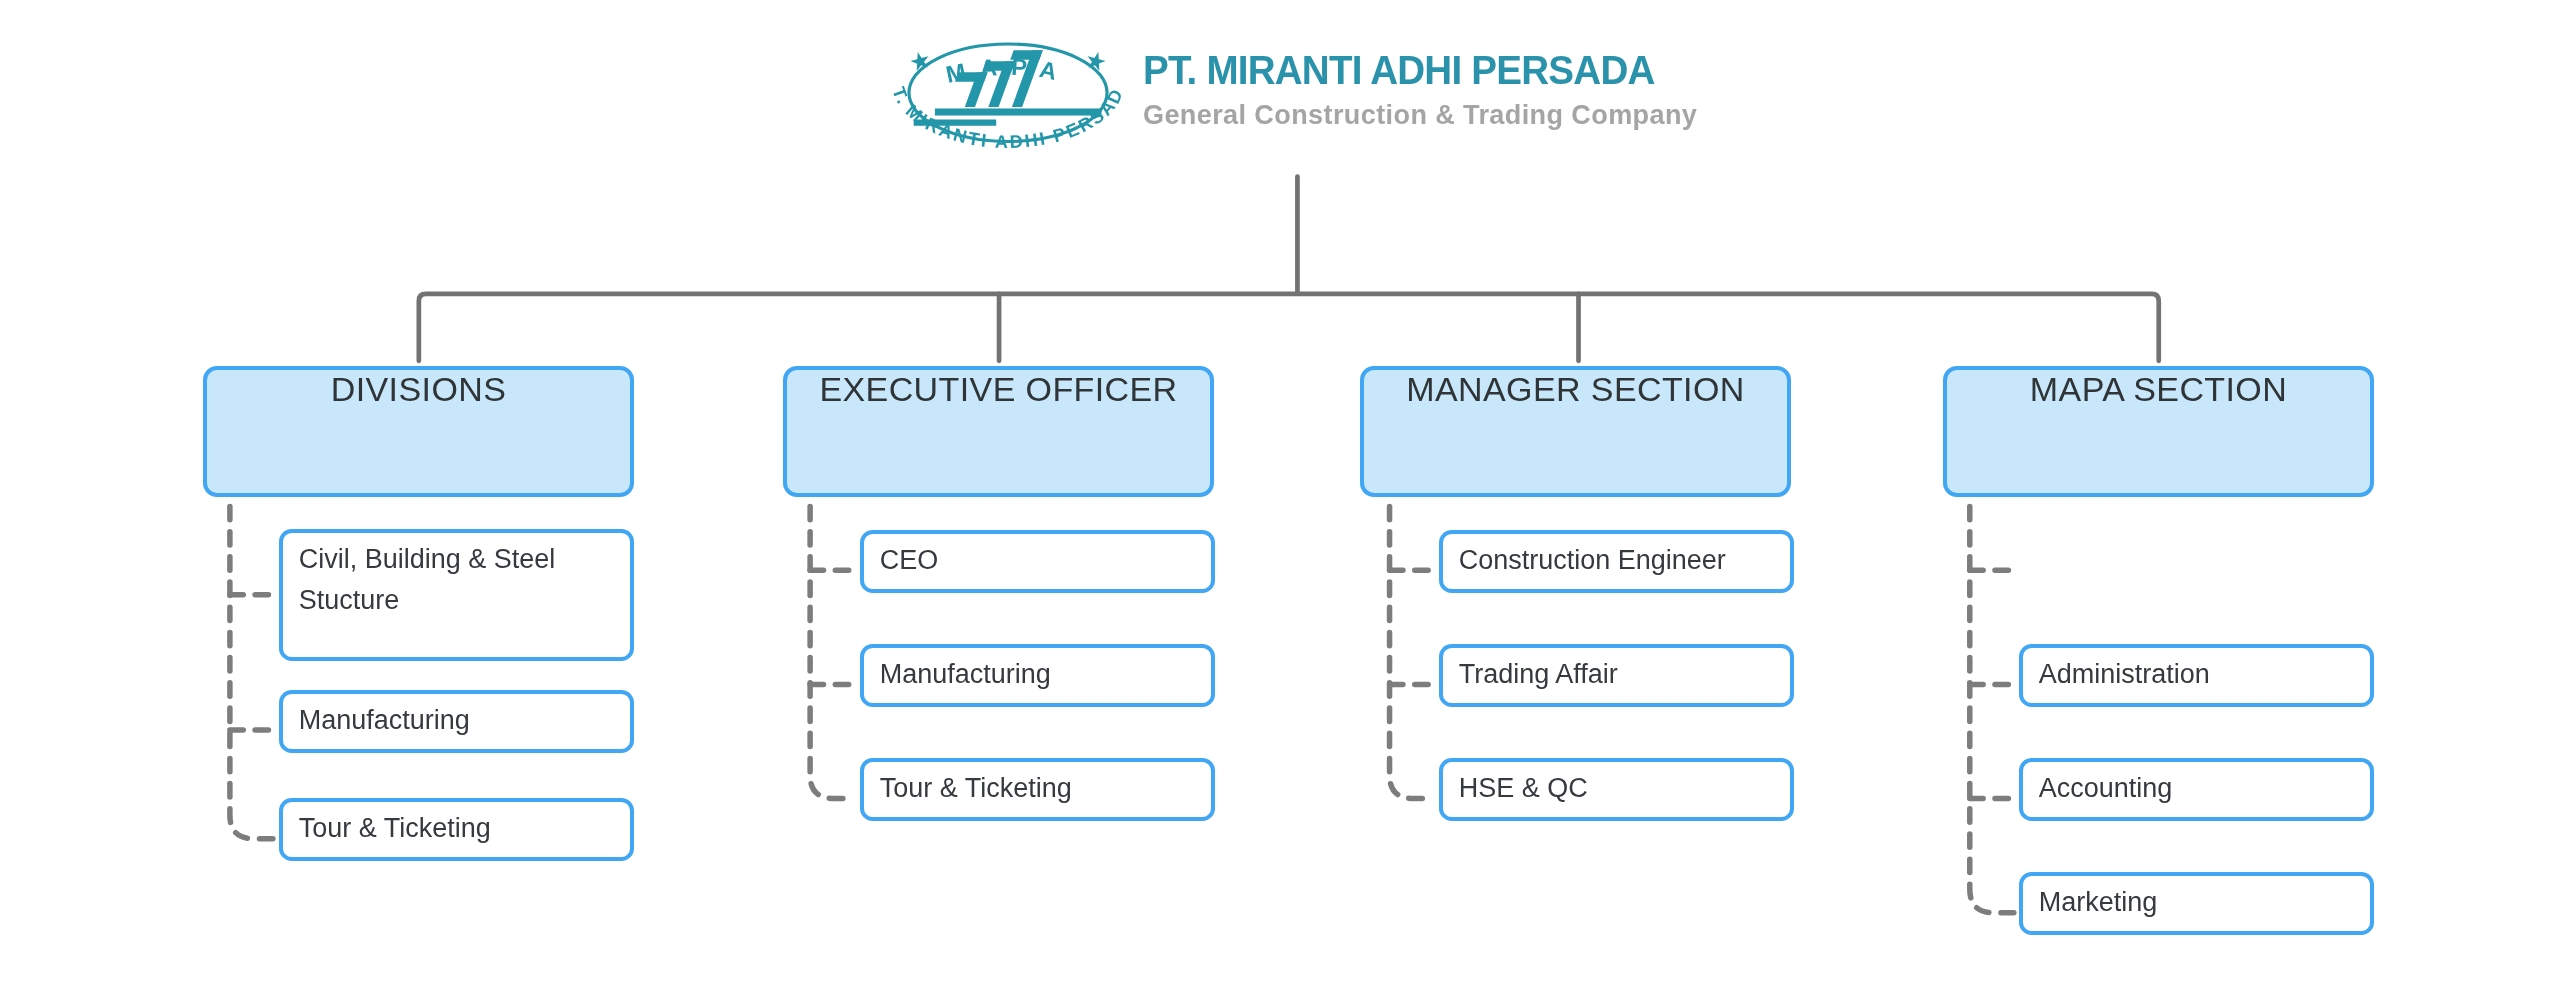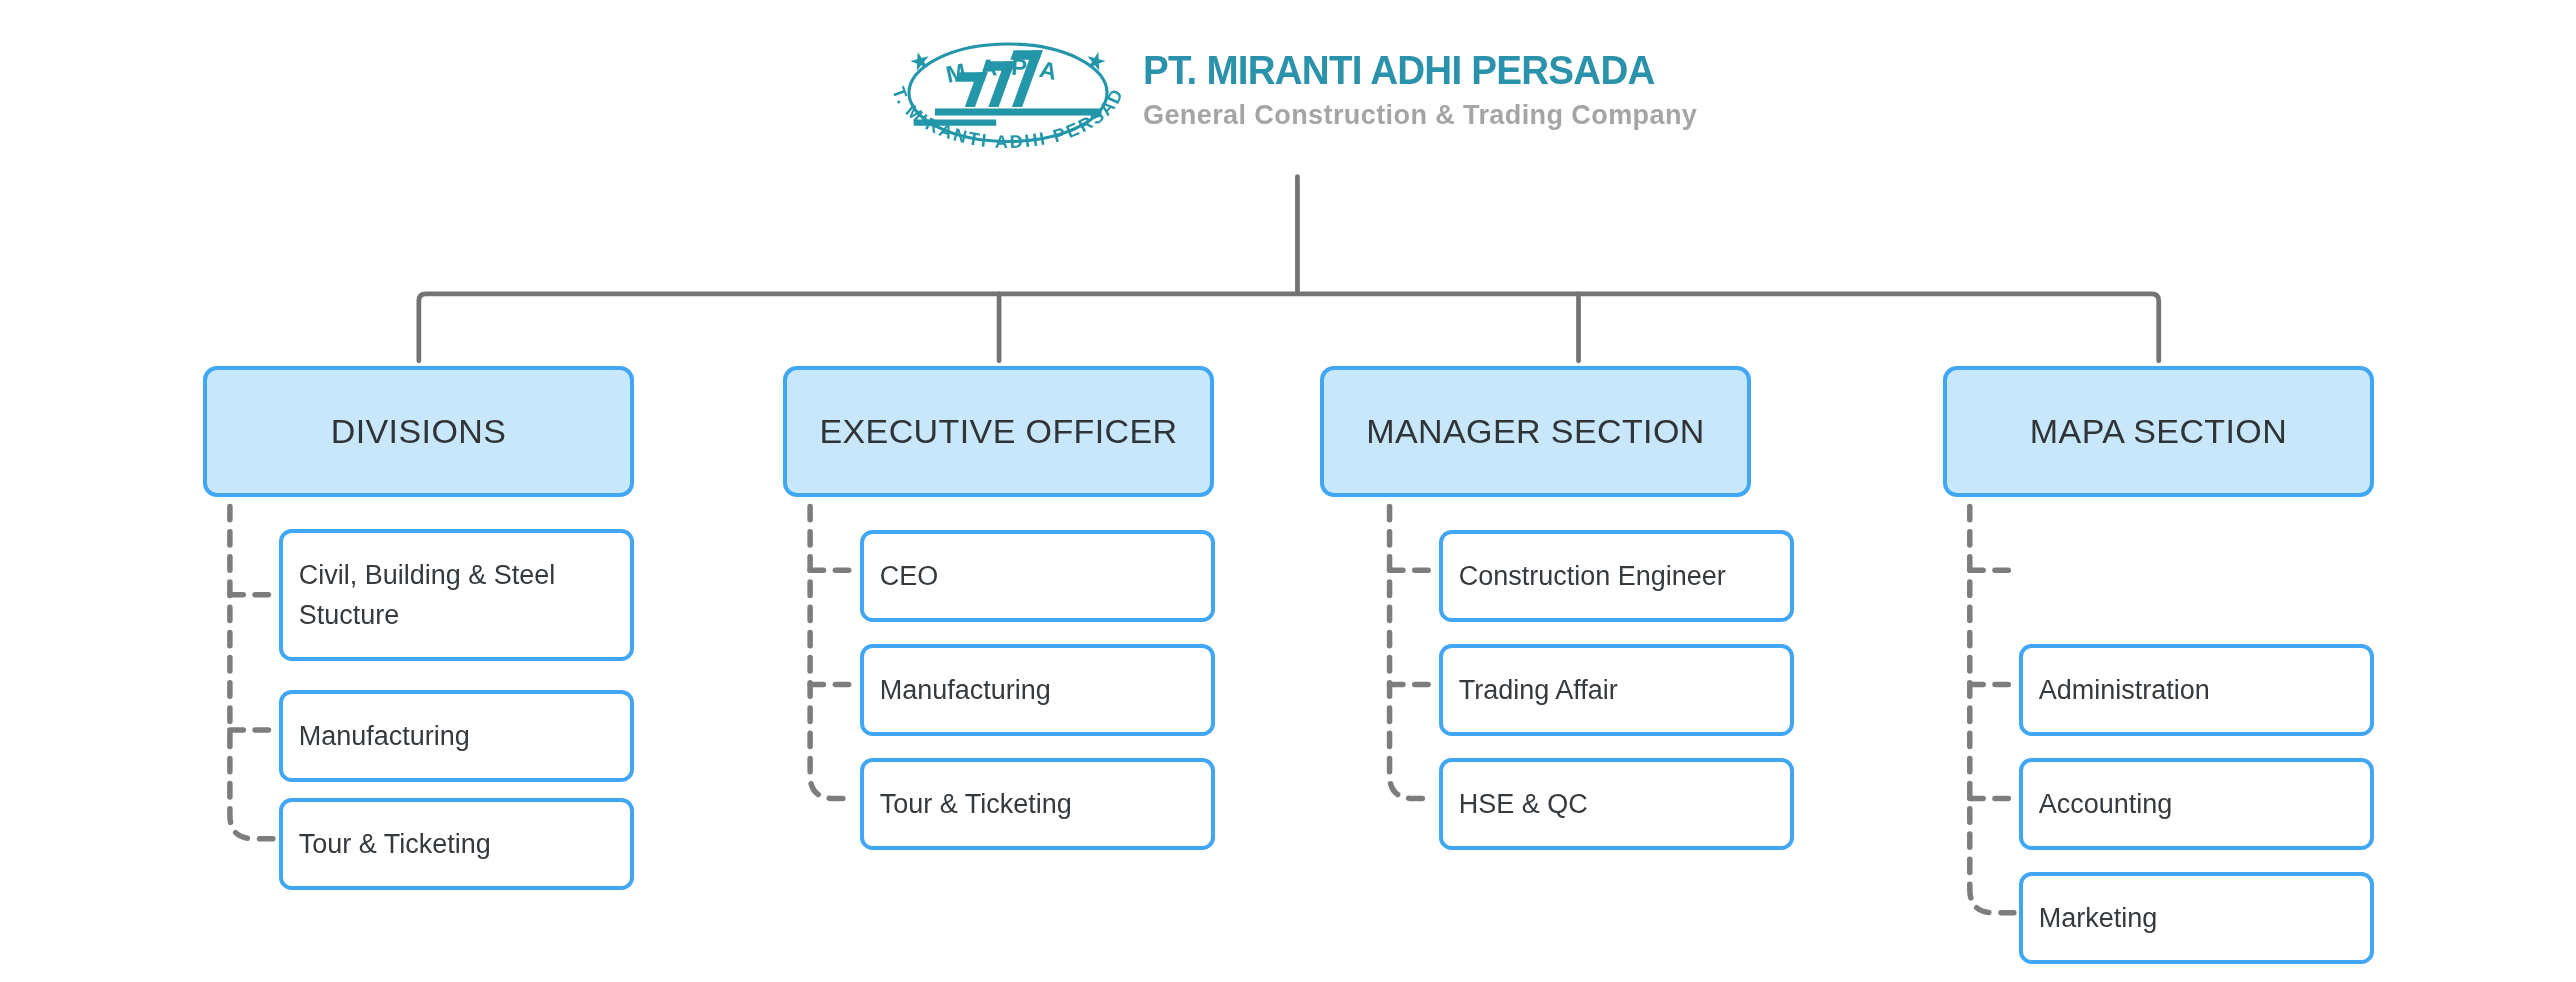--- a/index.html
+++ b/index.html
@@ -46,32 +46,32 @@
   
   .connectors{position:absolute;left:0;top:0;width:2576px;height:983px;}
   .solid-line{fill:none;stroke:var(--line-gray);stroke-width:6px;stroke-linecap:round;stroke-linejoin:round;}
   .dashed-line{fill:none;stroke:var(--dash-gray);stroke-width:7px;stroke-linecap:round;stroke-dasharray:17 15;}
   
   .node{
     position:absolute;
     background:#ffffff;
     border:4.7px solid var(--accent-blue);
     border-radius:12.6px;
-    display:flex;align-items:center;
+    display:flex;align-items:flex-start;
     color:var(--child-text);
   }
   .header-node{
     width:431px;height:131px;
     background:var(--header-fill);
     border-radius:14px;
     justify-content:center;
     font-size:34px;letter-spacing:0.4px;color:var(--text-dark);
   }
   .child-node{
-    width:355px;height:92px;
+    width:355px;height:63px;
     font-size:27px;line-height:1.5;
     padding:6.3px 23.6px 6.3px 15.7px;
   }
   .child-node.tall{height:132px;}
 </style>
 </head>
 <body>
 
 <div class="canvas">
 
@@ -150,21 +150,21 @@
   <div class="node child-node" style="left:860px;top:530px">
     <span>CEO</span>
   </div>
   <div class="node child-node" style="left:860px;top:644px">
     <span>Manufacturing</span>
   </div>
   <div class="node child-node" style="left:860px;top:758px">
     <span>Tour &amp; Ticketing</span>
   </div>
 
-  <div class="node header-node" style="left:1320px;top:366px">
+  <div class="node header-node" style="left:1360px;top:366px">
     <span>MANAGER SECTION</span>
   </div>
   <div class="node child-node" style="left:1439px;top:530px">
     <span>Construction Engineer</span>
   </div>
   <div class="node child-node" style="left:1439px;top:644px">
     <span>Trading Affair</span>
   </div>
   <div class="node child-node" style="left:1439px;top:758px">
     <span>HSE &amp; QC</span>

